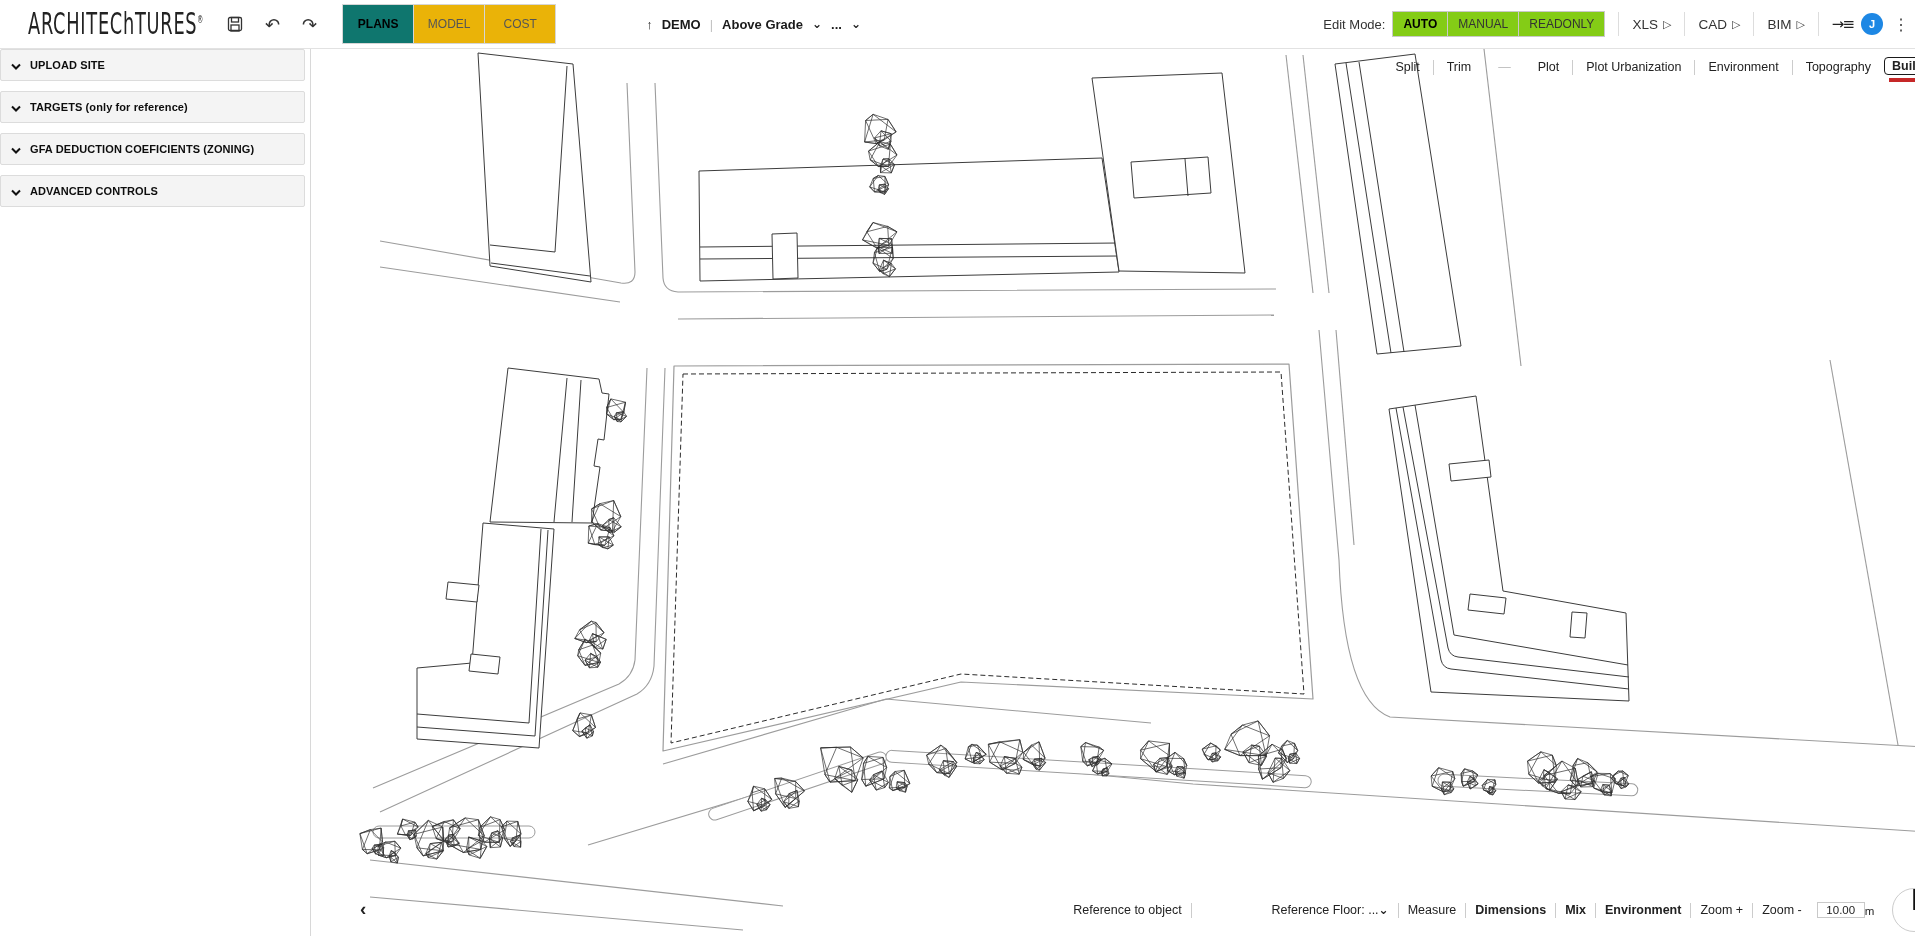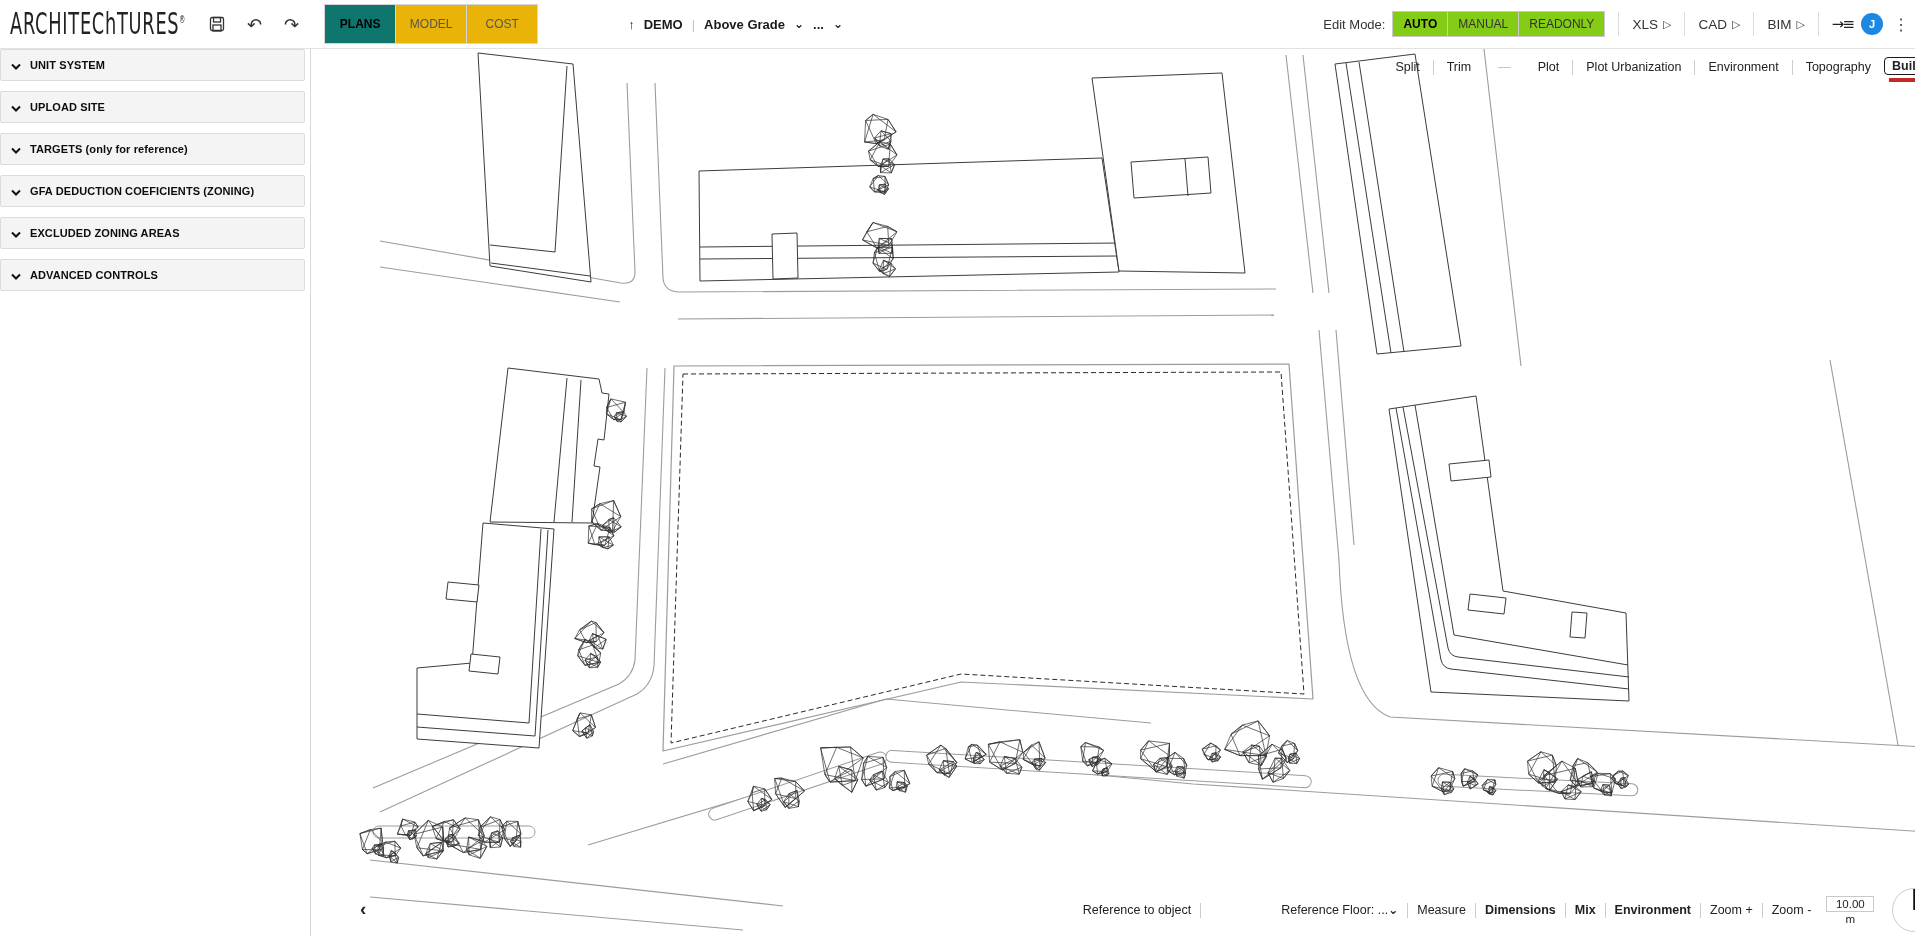--- a/index.html
+++ b/index.html
@@ -1,20 +1,20 @@
 <!DOCTYPE html>
 <html><head>
 <meta charset="utf-8">
 <style>
   html,body{margin:0;padding:0;width:1915px;height:936px;overflow:hidden;background:#fff;
     font-family:"Liberation Sans",sans-serif;color:#1a1a1a;}
   
   #topbar{position:absolute;left:0;top:0;width:1915px;height:48px;background:#fff;
     border-bottom:1px solid #e2e2e2;display:flex;align-items:center;z-index:30;}
-  .logo-wrap{margin-left:10px;width:195px;display:flex;align-items:flex-end;flex:0 0 auto;}
+  .logo-wrap{margin-left:28px;width:195px;display:flex;align-items:flex-end;flex:0 0 auto;}
   .logo{font-family:"DejaVu Sans",sans-serif;font-size:24px;font-weight:400;color:#222;
     transform:scale(0.74,1.22);transform-origin:left center;white-space:nowrap;letter-spacing:1px;}
   .logo sup{font-size:8px;}
   .tb-icon{color:#333;cursor:pointer;display:flex;align-items:center;justify-content:center;}
   #save-icon{margin-left:4px;}
   #undo-icon,#redo-icon{font-family:"DejaVu Sans",sans-serif;font-size:18px;margin-left:22px;}
   .tabs{display:flex;margin-left:26px;height:40px;}
   .tab{width:70px;border:1px solid #d6d6d6;background:#eab308;color:#555;font-size:12px;
     font-weight:500;display:flex;align-items:center;justify-content:center;cursor:pointer;margin-left:-1px;}
   .tab.active{background:#0f766e;color:#000;font-weight:bold;}
@@ -53,21 +53,21 @@
   .ct-selected-wrap{display:flex;flex-direction:column;align-items:center;}
   .ct-selected{border:1.5px solid #1a1a1a;border-radius:4px;padding:1px 7px;font-weight:bold;cursor:pointer;}
   .ct-underline{height:4px;width:56px;margin-top:3px;}
   
   #bottombar{position:absolute;bottom:4px;right:6px;display:flex;align-items:center;
     font-size:12.5px;color:#222;z-index:10;}
   .bb-item{cursor:pointer;white-space:nowrap;padding:0 9px;}
   .bb-item.b{font-weight:bold;}
   .bb-sep{width:1px;height:15px;background:#ccc;}
   .ref-floor{display:flex;align-items:center;width:188px;justify-content:flex-end;cursor:pointer;padding:0 9px;}
-  .scale-box{display:flex;flex-direction:column;align-items:center;margin:0 6px;}
+  .scale-box{display:flex;flex-direction:row;align-items:center;margin:0 6px;}
   .scale-val{border:1px solid #c9c9c9;background:#fff;font-size:11.5px;width:46px;text-align:center;padding:1px 0;}
   .scale-unit{font-size:11.5px;margin-top:1px;}
   .compass{width:42px;height:42px;border:1px solid #ccc;border-radius:50%;margin-left:12px;position:relative;flex:0 0 auto;}
   .needle{position:absolute;left:50%;top:0;width:1.5px;height:21px;background:#111;transform:translateX(-50%);}
   .bb-chev{font-size:17px;font-weight:bold;color:#222;margin-left:10px;cursor:pointer;}
   #back-chevron{position:absolute;left:6px;bottom:16px;font-size:19px;font-weight:bold;color:#222;cursor:pointer;z-index:10;}
 </style>
 </head>
 <body>
 
@@ -128,45 +128,33 @@
     <span class="avatar" id="user-avatar" style="background: rgb(29, 135, 228);">J</span>
     <span id="kebab-icon">⋮</span>
   </div>
 </div>
 
 <div id="sidebar">
   <div class="acc">
     <span><svg width="10" height="7" viewBox="0 0 10 7">
           <polyline points="1,1.5 5,5.5 9,1.5" fill="none" stroke="#111" stroke-width="2"></polyline>
         </svg></span>
-    <span class="acc-label">UNIT SYSTEM</span>
-  </div>
-  <div class="acc">
-    <span><svg width="10" height="7" viewBox="0 0 10 7">
-          <polyline points="1,1.5 5,5.5 9,1.5" fill="none" stroke="#111" stroke-width="2"></polyline>
-        </svg></span>
     <span class="acc-label">UPLOAD SITE</span>
   </div>
   <div class="acc">
     <span><svg width="10" height="7" viewBox="0 0 10 7">
           <polyline points="1,1.5 5,5.5 9,1.5" fill="none" stroke="#111" stroke-width="2"></polyline>
         </svg></span>
     <span class="acc-label">TARGETS (only for reference)</span>
   </div>
   <div class="acc">
     <span><svg width="10" height="7" viewBox="0 0 10 7">
           <polyline points="1,1.5 5,5.5 9,1.5" fill="none" stroke="#111" stroke-width="2"></polyline>
         </svg></span>
     <span class="acc-label">GFA DEDUCTION COEFICIENTS (ZONING)</span>
-  </div>
-  <div class="acc">
-    <span><svg width="10" height="7" viewBox="0 0 10 7">
-          <polyline points="1,1.5 5,5.5 9,1.5" fill="none" stroke="#111" stroke-width="2"></polyline>
-        </svg></span>
-    <span class="acc-label">EXCLUDED ZONING AREAS</span>
   </div>
   <div class="acc">
     <span><svg width="10" height="7" viewBox="0 0 10 7">
           <polyline points="1,1.5 5,5.5 9,1.5" fill="none" stroke="#111" stroke-width="2"></polyline>
         </svg></span>
     <span class="acc-label">ADVANCED CONTROLS</span>
   </div>
 </div>
 <div id="divider-v"></div>
 

